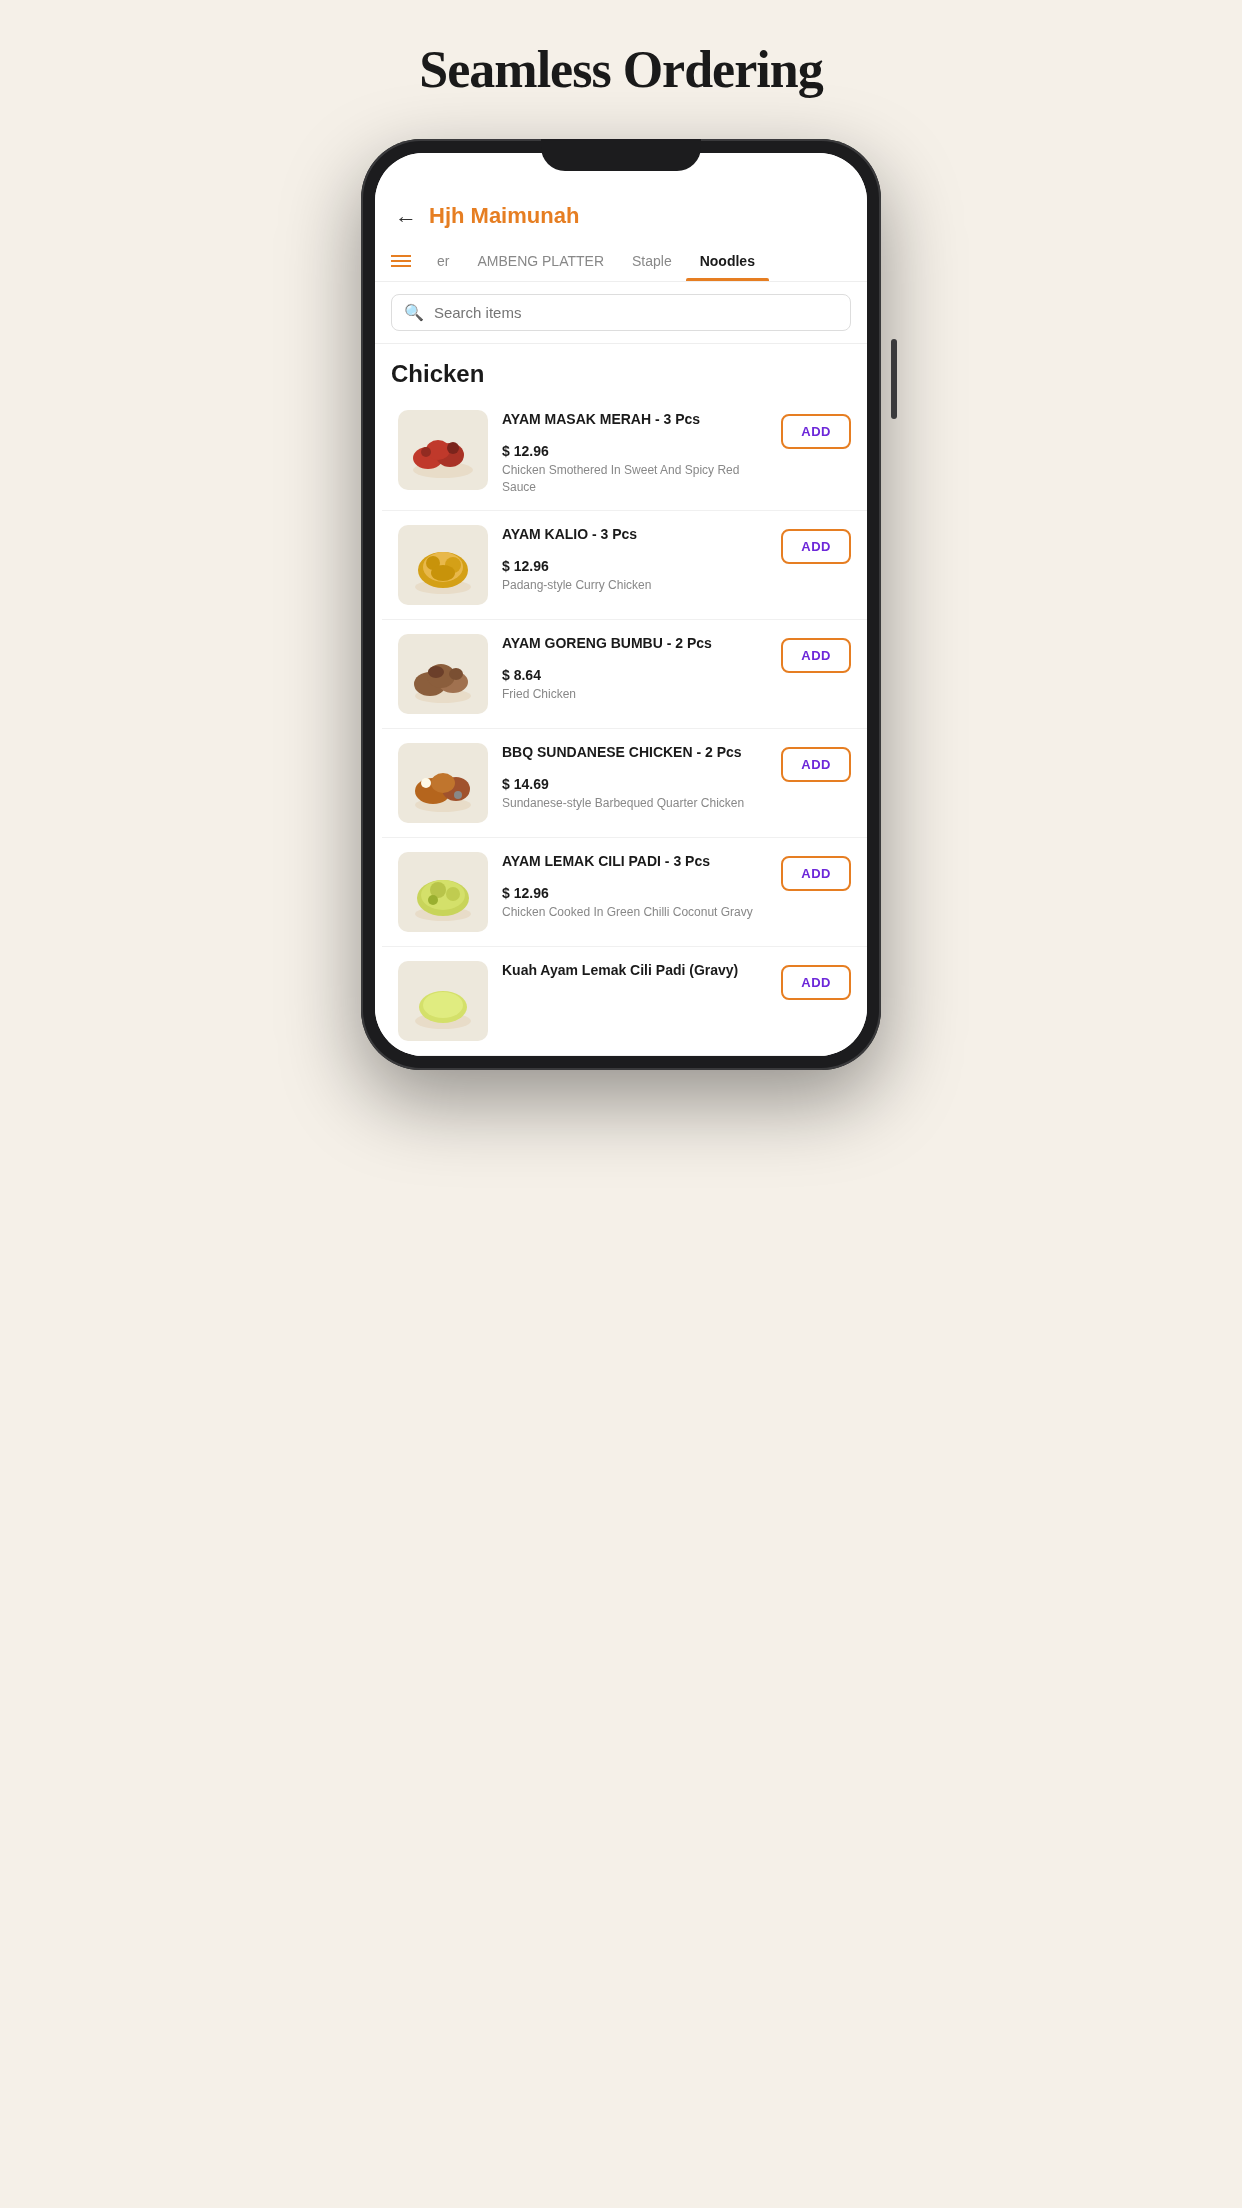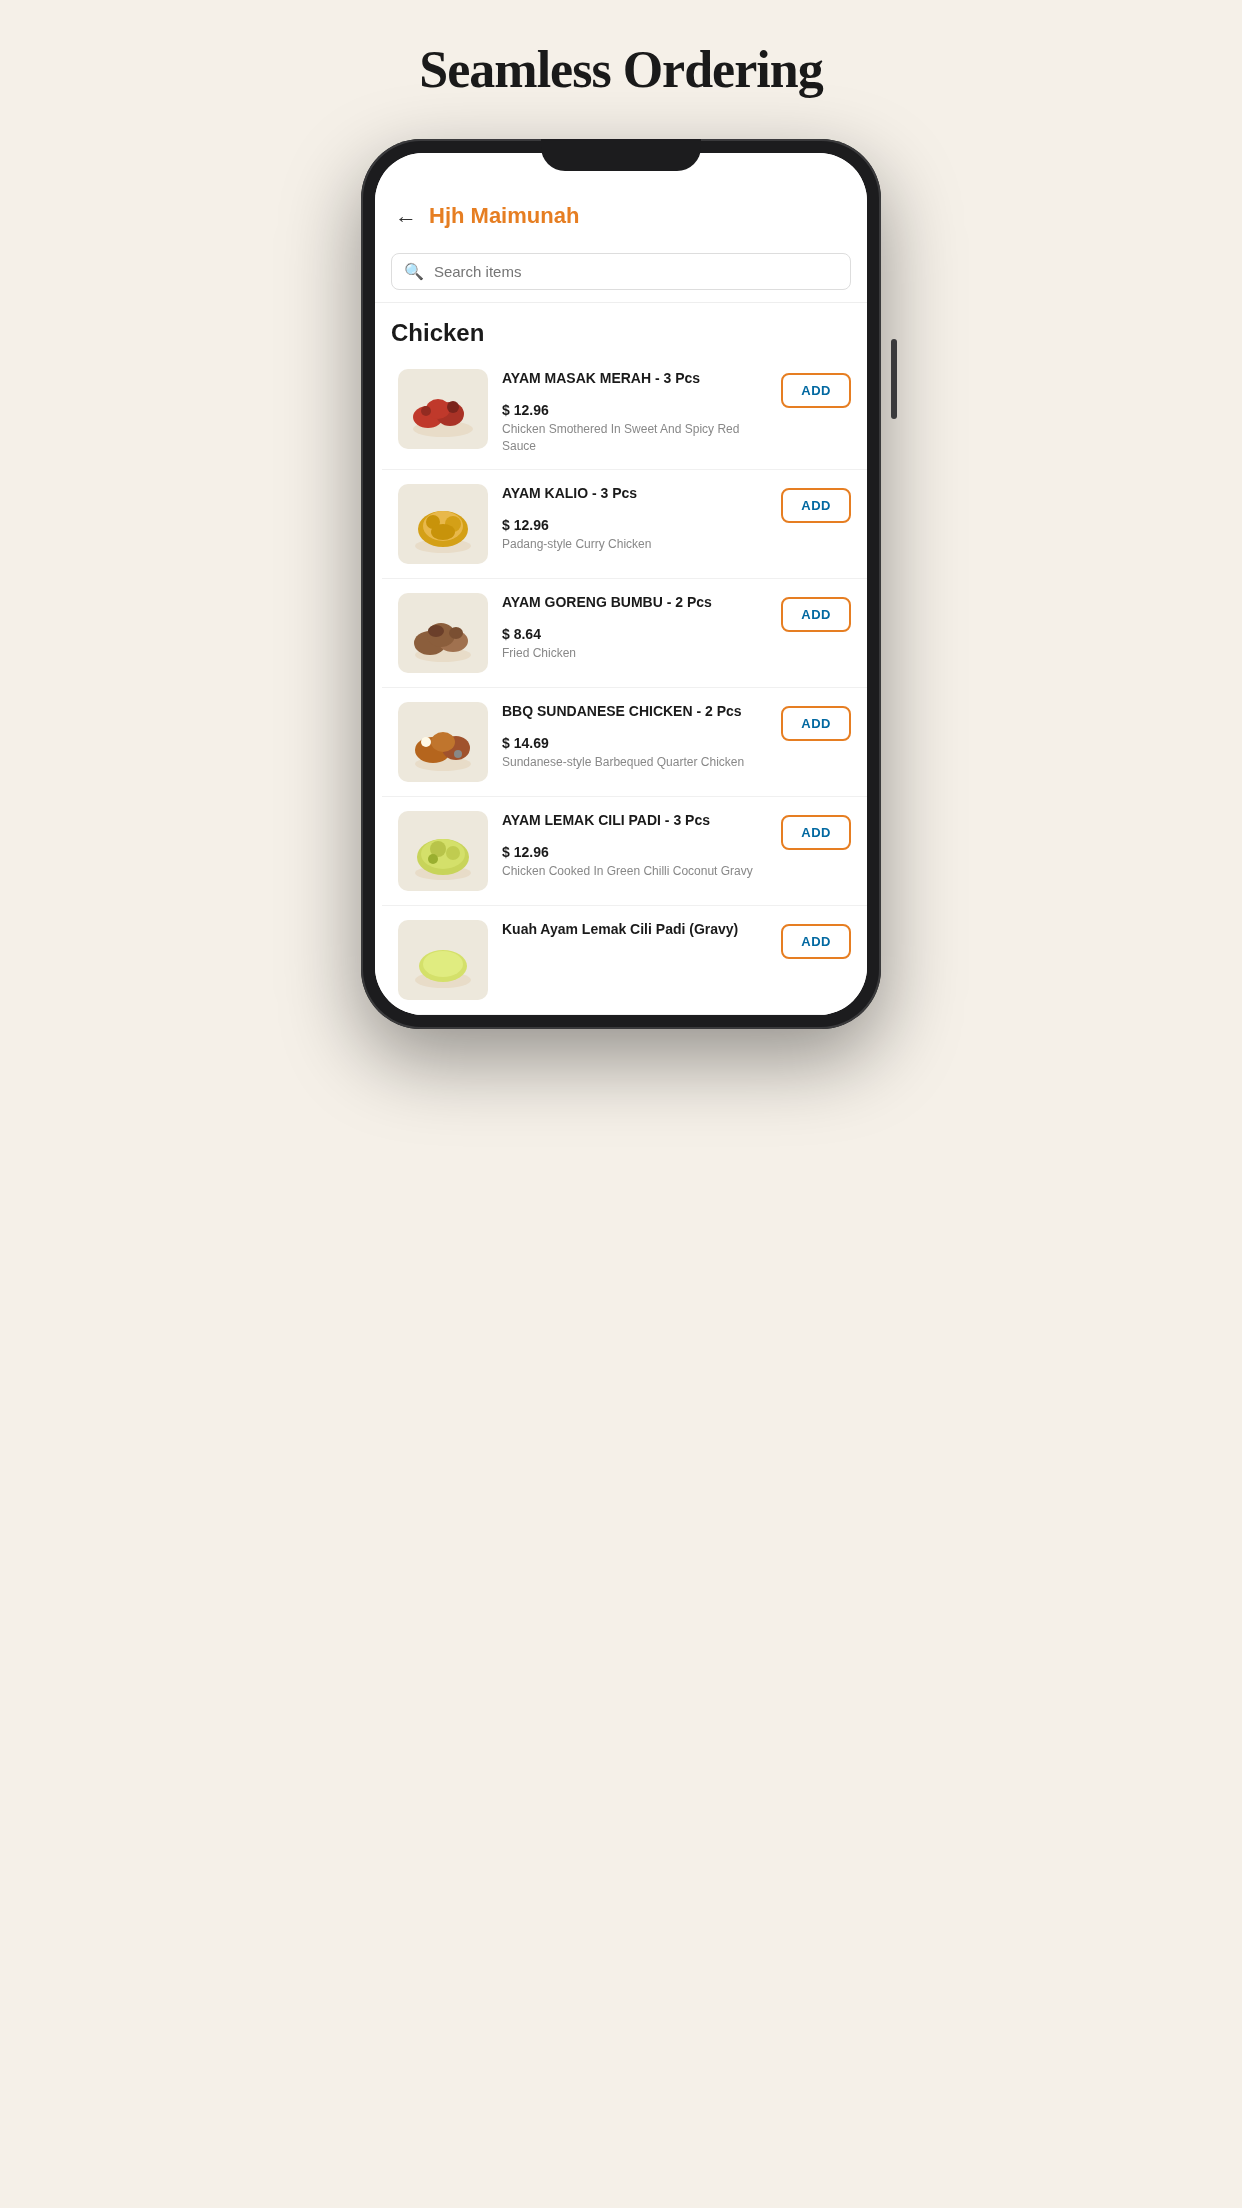--- a/index.html
+++ b/index.html
@@ -243,21 +243,21 @@
       color: #888;
       line-height: 1.4;
     }
 
     .add-btn {
       flex-shrink: 0;
       padding: 8px 18px;
       border: 2px solid #e67e22;
       border-radius: 8px;
       background: transparent;
-      color: #0369a1;
+      color: #6d28d9;
       font-size: 13px;
       font-weight: 700;
       cursor: pointer;
       letter-spacing: 0.5px;
       align-self: flex-start;
       margin-top: 4px;
     }
   </style>
 </head>
 <body>
@@ -269,20 +269,31 @@
   <div class="side-button-right"></div>
 
   <div class="phone-inner">
     <div class="app-content">
 
       <div class="app-header">
         <span class="back-btn">←</span>
         <span class="header-title">Hjh Maimunah</span>
       </div>
 
+      <div class="tabs-container">
+        <div class="menu-icon">
+          <span></span>
+          <span></span>
+          <span></span>
+        </div>
+        <div class="tab-item">er</div>
+        <div class="tab-item">AMBENG PLATTER</div>
+        <div class="tab-item">Staple</div>
+        <div class="tab-item active">Noodles</div>
+      </div>
 
       <div class="search-container">
         <div class="search-bar">
           <span class="search-icon">🔍</span>
           <input class="search-input" type="text" placeholder="Search items" style="">
         </div>
       </div>
 
       <div class="section-title">Chicken</div>
 

